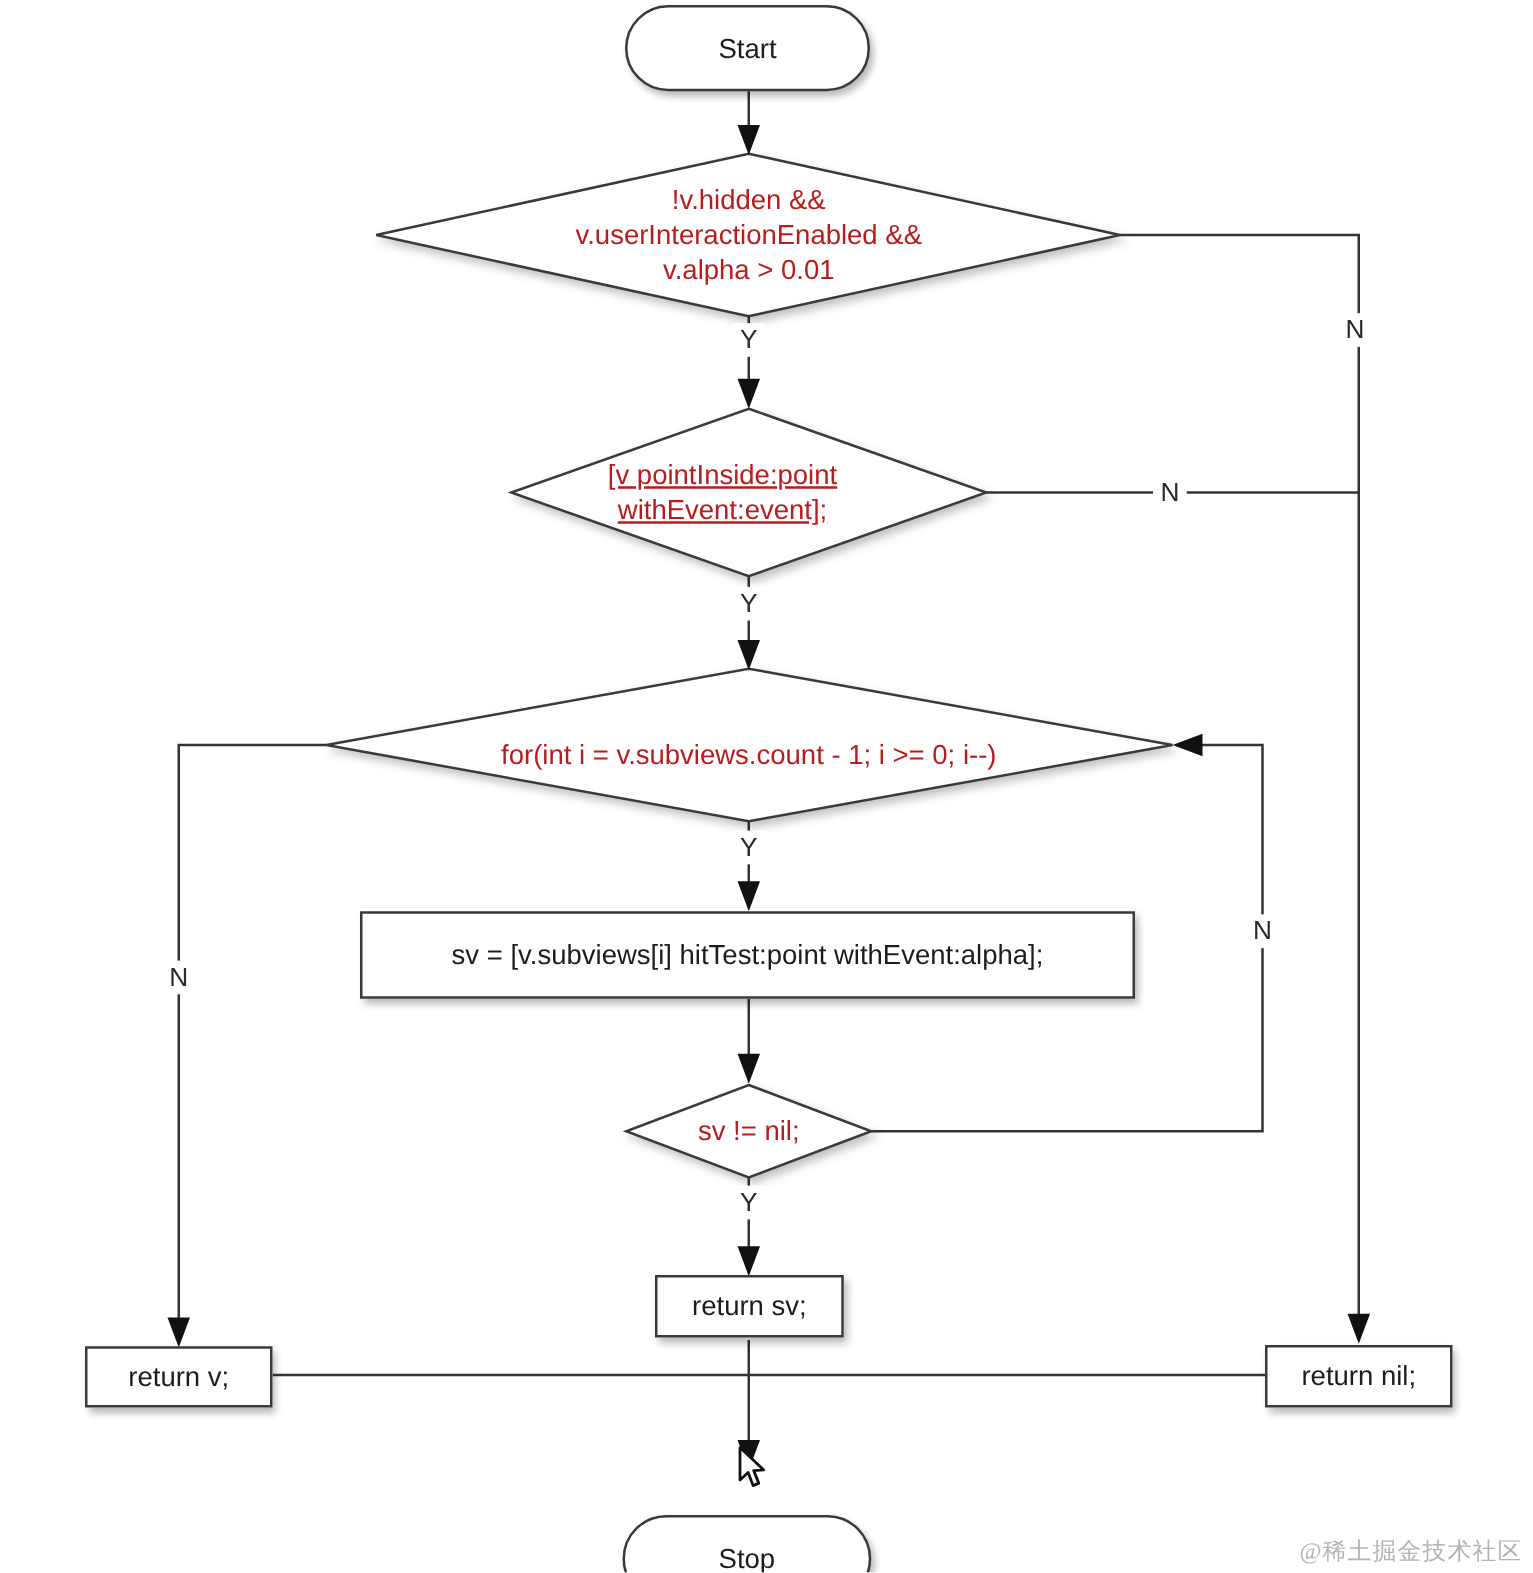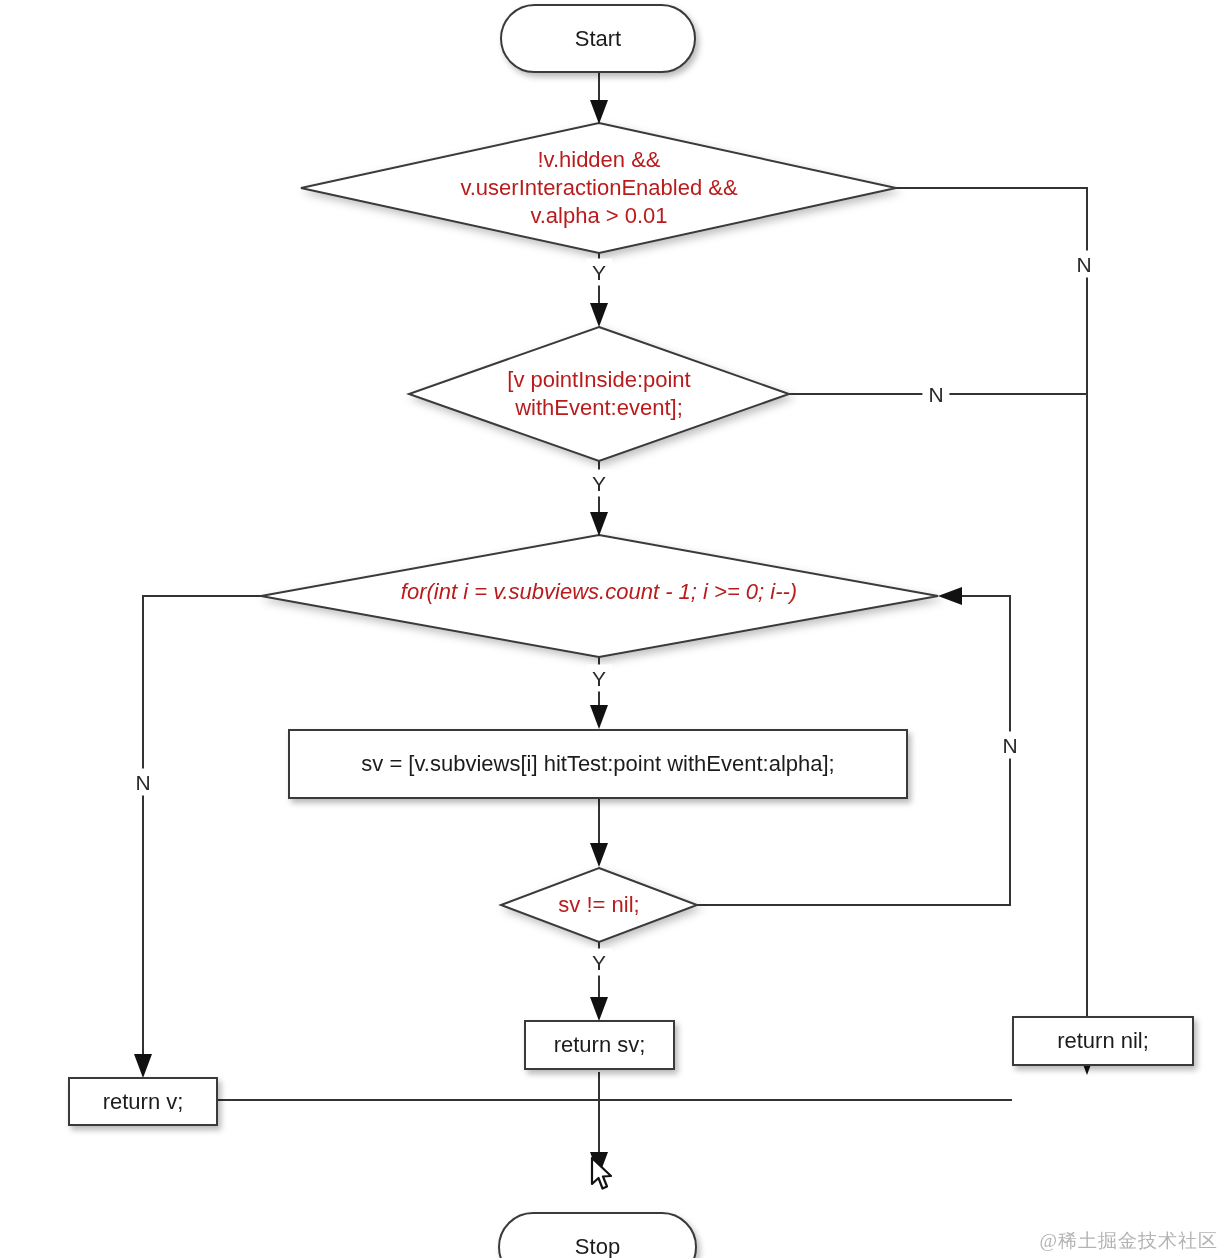--- a/index.html
+++ b/index.html
@@ -114,34 +114,34 @@
       <polygon points="938,596 962,587 962,605"></polygon>
     </g>
   </svg>
 
   <div class="node-box stadium" style="left:500px; top:4px; width:196px; height:69px;">Start</div>
 
   <div class="diamond-label" style="left:381px; top:138px; width:436px; height:100px;">!v.hidden &amp;&amp;
 v.userInteractionEnabled &amp;&amp;
 v.alpha &gt; 0.01</div>
 
-  <div class="diamond-label" style="left:449px; top:360px; width:300px; height:68px;">[v pointInside:point
+  <div class="diamond-label" style="left:428px; top:360px; width:300px; height:68px;text-decoration:underline;">[v pointInside:point
 withEvent:event];</div>
 
-  <div class="diamond-label" style="left:299px; top:576px; width:600px; height:32px;font-style:italic;">for(int i = v.subviews.count - 1; i &gt;= 0; i--)</div>
+  <div class="diamond-label" style="left:299px; top:588px; width:600px; height:32px;">for(int i = v.subviews.count - 1; i &gt;= 0; i--)</div>
 
   <div class="node-box" style="left:288px; top:729px; width:620px; height:70px;">sv = [v.subviews[i] hitTest:point withEvent:alpha];</div>
 
   <div class="diamond-label" style="left:499px; top:890px; width:200px; height:30px;">sv != nil;</div>
 
   <div class="node-box" style="left:524px; top:1020px; width:151px; height:50px;">return sv;</div>
 
   <div class="node-box" style="left:68px; top:1077px; width:150px; height:49px;">return v;</div>
 
-  <div class="node-box" style="left:1012px; top:1016px; width:182px; height:50px;">return nil;</div>
+  <div class="node-box" style="left:1012px; top:1076px; width:150px; height:50px;">return nil;</div>
 
   <div class="node-box stadium" style="left:498px; top:1184px; width:199px; height:70px;margin-top:28px;">Stop</div>
 
   <div class="edge-label" style="left:599px; top:272px;">Y</div>
   <div class="edge-label" style="left:1084px; top:264px;">N</div>
   <div class="edge-label" style="left:599px; top:483px;">Y</div>
   <div class="edge-label" style="left:936px; top:394px;">N</div>
   <div class="edge-label" style="left:599px; top:678px;">Y</div>
   <div class="edge-label" style="left:143px; top:782px;">N</div>
   <div class="edge-label" style="left:599px; top:962px;">Y</div>

